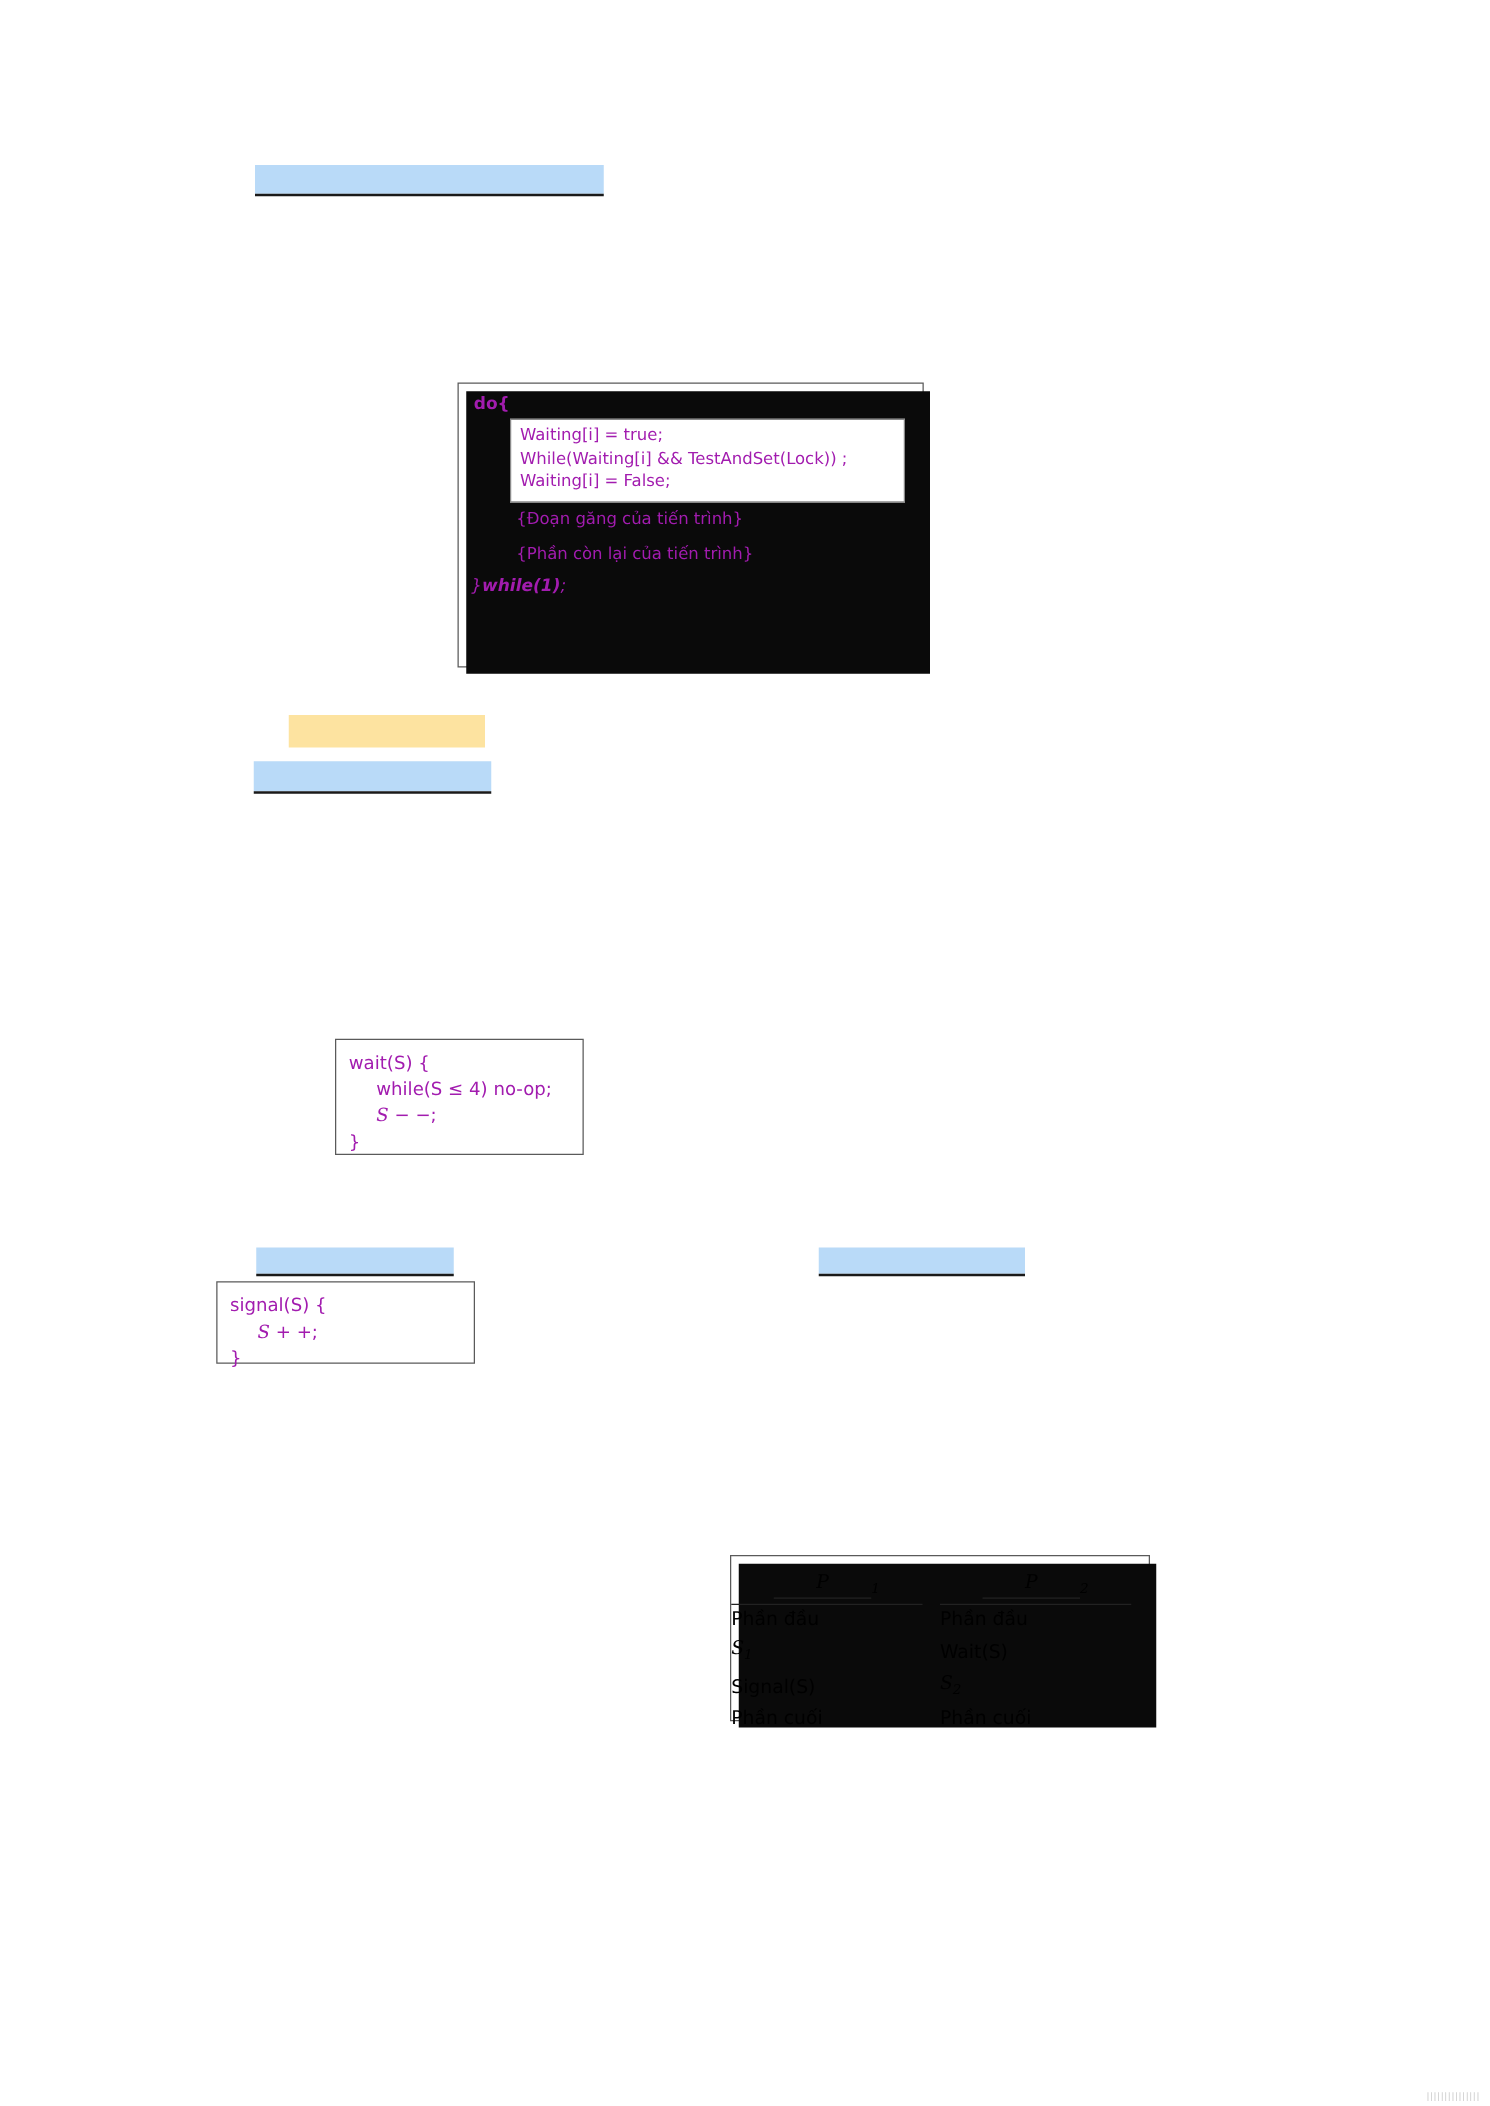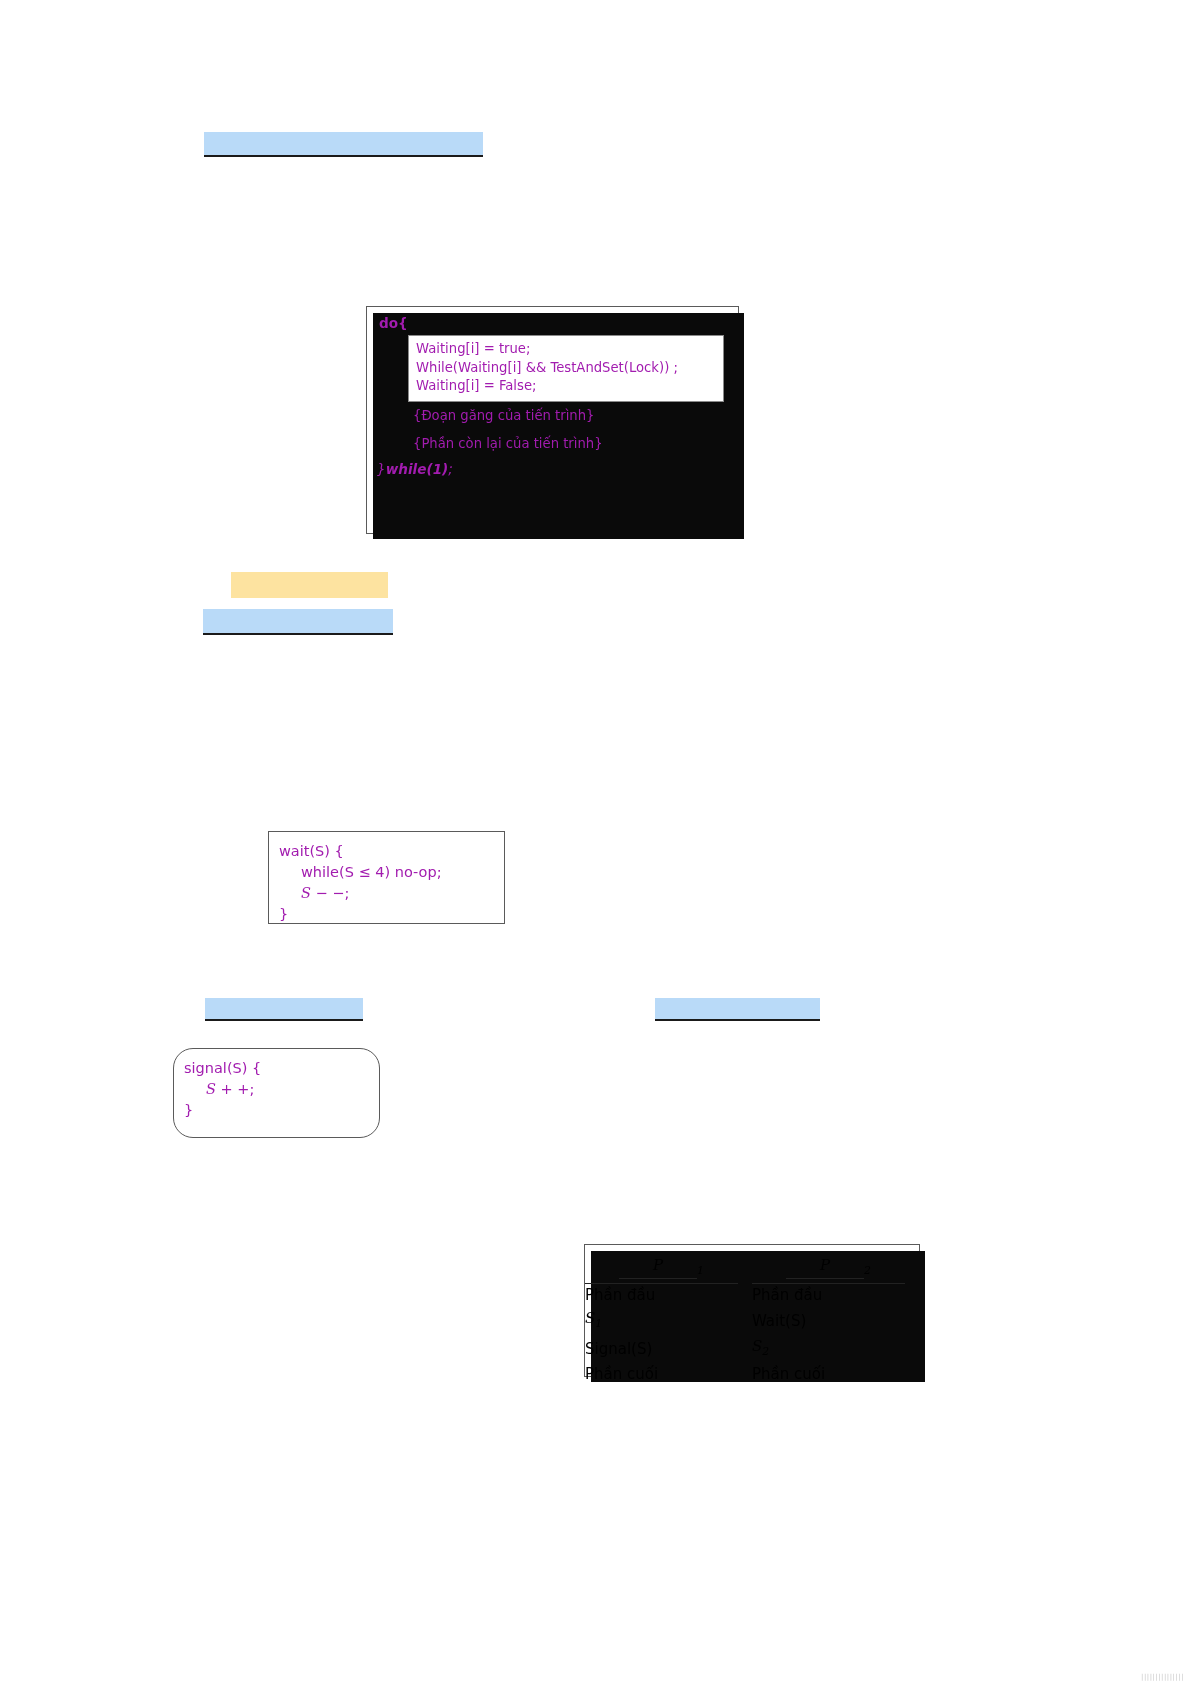--- a/index.html
+++ b/index.html
@@ -87,32 +87,31 @@
     line-height: 17px;
     margin-top: 2px;
     margin-left: 0px;
     font-style: italic;
   }
 
   
   #wait-box {
     left: 268px;
     top: 831px;
-    width: 237px;
+    width: 199px;
     height: 93px;
     padding: 9px 0 0 10px;
   }
   
   #signal-box {
     left: 173px;
-    top: 1048px;
+    top: 1025px;
     width: 207px;
-    height: 90px;
+    height: 66px;
     padding: 9px 0 0 10px;
-    border-radius: 20px;
   }
   .indent1 { padding-left: 22px; }
 
   
   #proc-box {
     left: 584px;
     top: 1244px;
     width: 336px;
     height: 133px;
     padding: 0;

